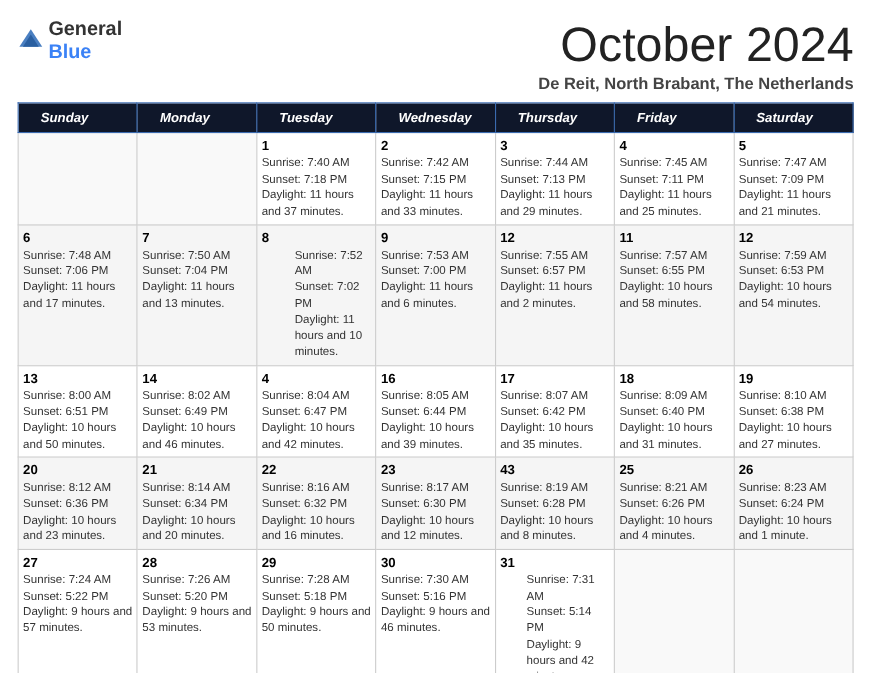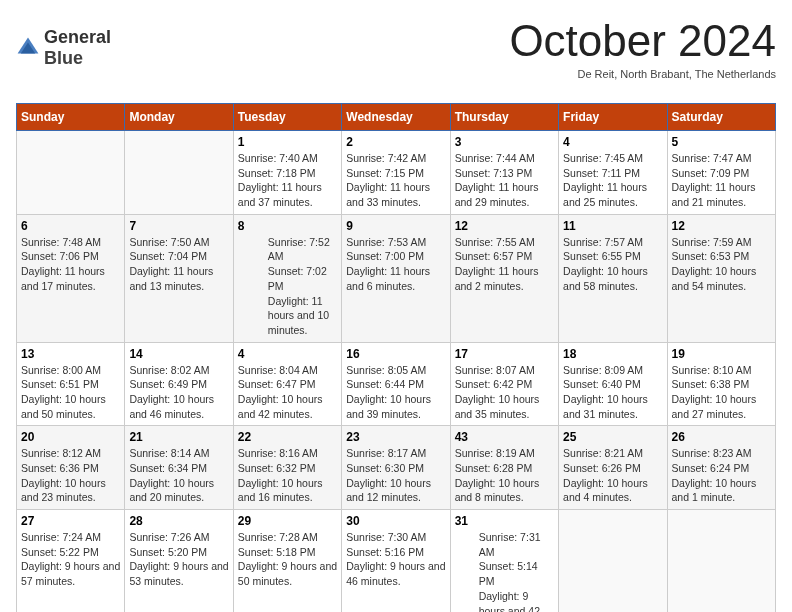--- a/index.html
+++ b/index.html
@@ -6,68 +6,70 @@
     body {
       font-family: Arial, sans-serif;
       background: #fff;
       width: 792px;
       min-height: 612px;
       padding: 16px;
     }
     .header {
       display: flex;
       justify-content: space-between;
-      align-items: center;
-      margin-bottom: 23px;
+      align-items: flex-start;
+      margin-bottom: 8px;
     }
     .logo {
       display: flex;
       align-items: center;
       gap: 4px;
     }
     .logo-text-general {
       font-size: 18px;
       font-weight: bold;
       color: #333;
     }
     .logo-text-blue {
       font-size: 18px;
       font-weight: bold;
-      color: #404040;
+      color: #3b82f6;
     }
     .logo-icon {
       width: 24px;
       height: 24px;
     }
     .title-block {
       text-align: right;
     }
     .month-title {
       font-size: 44px;
       font-weight: normal;
       color: #222;
     }
     .location-subtitle {
-      font-size: 11px;
+      font-size: 15px;
       color: #444;
       margin-top: 2px;
+      font-weight: bold;
     }
     table {
       width: 100%;
       border-collapse: collapse;
       font-size: 11px;
     }
     thead th {
-      background-color: #c2410c;
+      background-color: #0f172a;
       color: #fff;
-      padding: 6px 4px;
+      padding: 6px 20px;
       text-align: left;
       font-size: 12px;
       font-weight: bold;
       border: 1px solid #3a6aaf;
+      font-style: italic;
     }
     tbody td {
       border: 1px solid #ccc;
       vertical-align: top;
       padding: 4px;
       min-height: 70px;
       width: calc(100% / 7);
       background: #fff;
     }
     tbody tr:nth-child(even) td {

